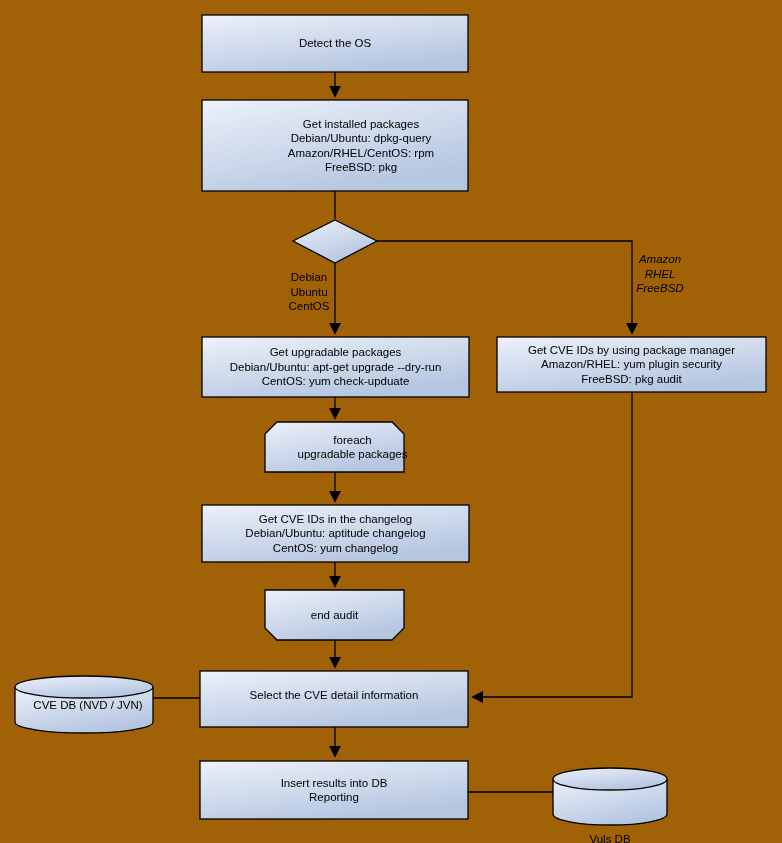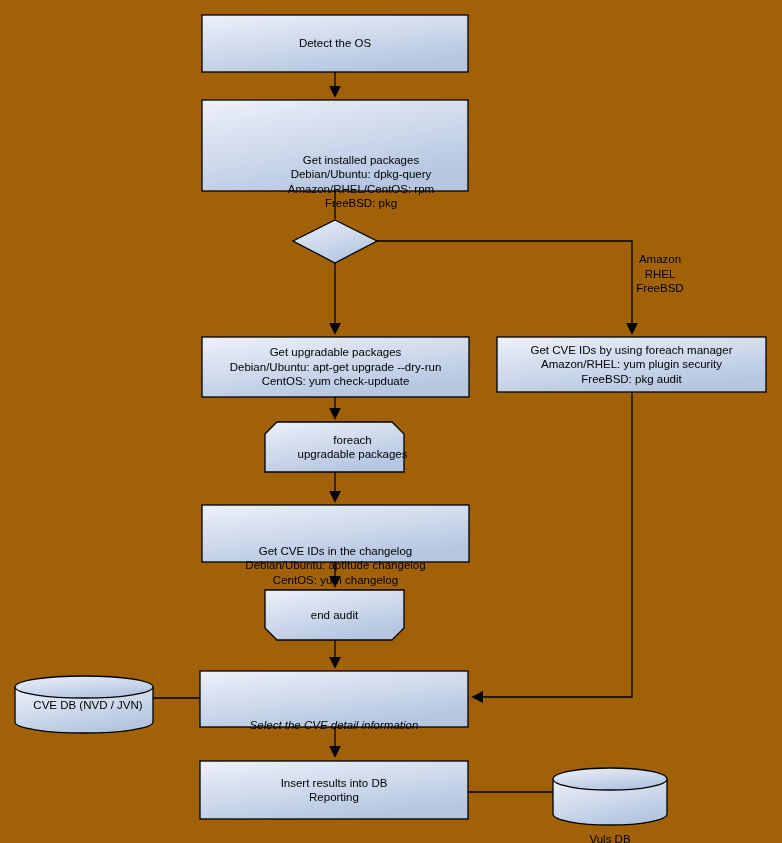--- a/index.html
+++ b/index.html
@@ -98,49 +98,52 @@
     </g>
 
     <g>
       <path class="shape" d="M553 779 L553 814 A57 11 0 0 0 667 814 L667 779"></path>
       <ellipse class="shape" cx="610" cy="779" rx="57" ry="11"></ellipse>
     </g>
   </svg>
 
   <div class="node-label" style="left:202px; top:15px; width:266px; height:57px;">Detect the OS</div>
 
-  <div class="node-label" style="left:202px; top:100px; width:318px; height:91px;margin-top:36px;">Get installed packages
+  <div class="node-label" style="left:202px; top:100px; width:318px; height:91px;">Get installed packages
 Debian/Ubuntu: dpkg-query
 Amazon/RHEL/CentOS: rpm
 FreeBSD: pkg</div>
 
   <div class="node-label" style="left:196px; top:337px; width:279px; height:60px;">Get upgradable packages
 Debian/Ubuntu: apt-get upgrade --dry-run
 CentOS: yum check-upduate</div>
 
-  <div class="node-label" style="left:497px; top:337px; width:269px; height:55px;">Get CVE IDs by using foreach manager
+  <div class="node-label" style="left:497px; top:337px; width:269px; height:55px;">Get CVE IDs by using package manager
 Amazon/RHEL: yum plugin security
 FreeBSD: pkg audit</div>
 
   <div class="node-label" style="left:283px; top:422px; width:139px; height:50px;">foreach
 upgradable packages</div>
 
-  <div class="node-label" style="left:202px; top:505px; width:267px; height:57px;margin-top:32px;">Get CVE IDs in the changelog
+  <div class="node-label" style="left:202px; top:505px; width:267px; height:57px;">Get CVE IDs in the changelog
 Debian/Ubuntu: aptitude changelog
 CentOS: yum changelog</div>
 
   <div class="node-label" style="left:265px; top:590px; width:139px; height:50px;">end audit</div>
 
-  <div class="node-label" style="left:200px; top:691px; width:268px; height:68px;font-style:italic;">Select the CVE detail information</div>
+  <div class="node-label" style="left:200px; top:661px; width:268px; height:68px;">Select the CVE detail information</div>
 
   <div class="node-label" style="left:15px; top:678px; width:146px; height:55px;">CVE DB (NVD / JVN)</div>
 
   <div class="node-label" style="left:200px; top:761px; width:268px; height:58px;">Insert results into DB
 Reporting</div>
 
   <div class="node-label" style="left:553px; top:770px; width:114px; height:55px;margin-top:42px;">Vuls DB</div>
 
+  <div class="edge-label" style="left:259px; top:270px; width:100px;">Debian
+Ubuntu
+CentOS</div>
 
-  <div class="edge-label" style="left:610px; top:252px; width:100px;">Amazon
+  <div class="edge-label" style="left:610px; top:252px; width:100px;font-style:italic;">Amazon
 RHEL
 FreeBSD</div>
 
 </div>
 
 </body></html>

